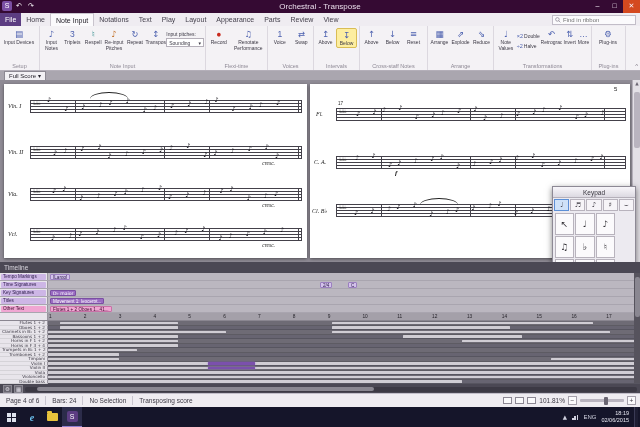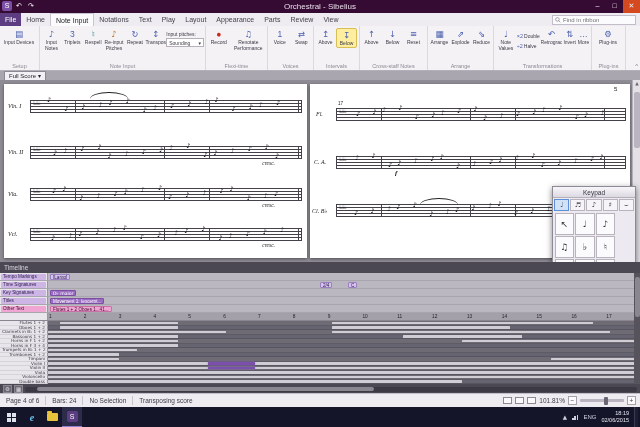--- a/index.html
+++ b/index.html
@@ -145,21 +145,21 @@
 <body>
 
 <div id="app">
 
   <div id="titlebar">
     <div id="qat">
       <span class="qicon app">S</span>
       <span class="qicon mus">↶</span>
       <span class="qicon mus">↷</span>
     </div>
-    <div id="title">Orchestral - Sibelius</div>
+    <div id="title">Orchestral - Transpose</div>
     <div id="wincontrols">
       <span class="wbtn">–</span>
       <span class="wbtn">□</span>
       <span class="wbtn close">✕</span>
     </div>
   </div>
 
   <div id="tabrow">
     <div id="tablist">
 

